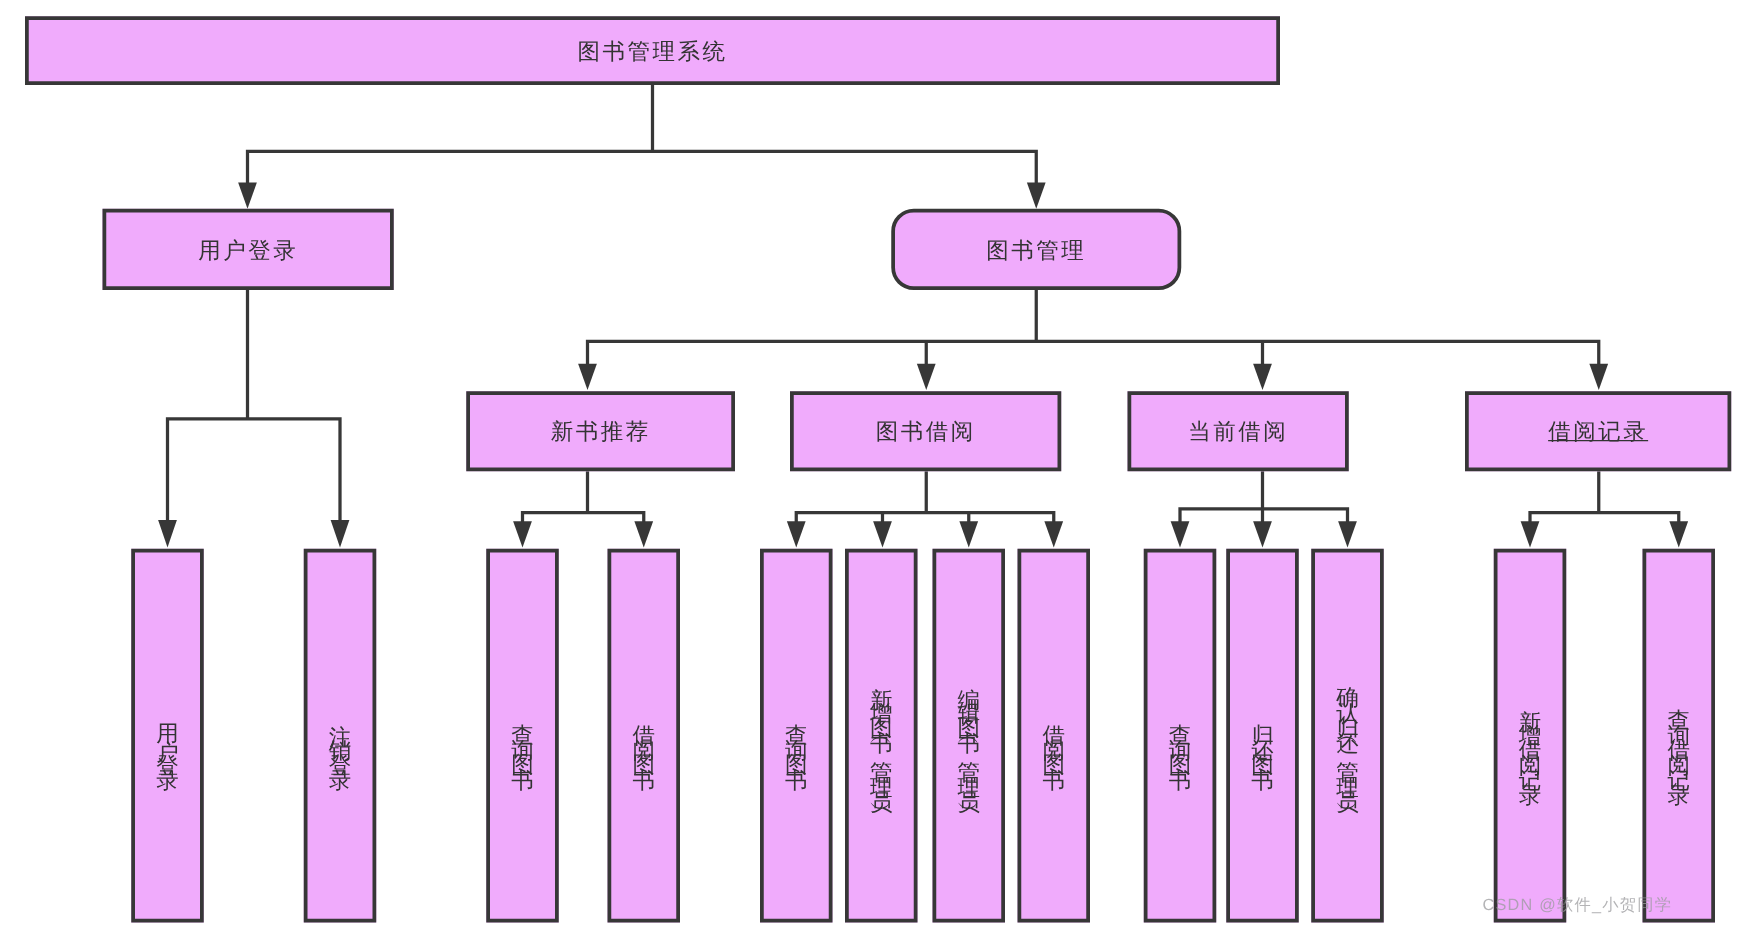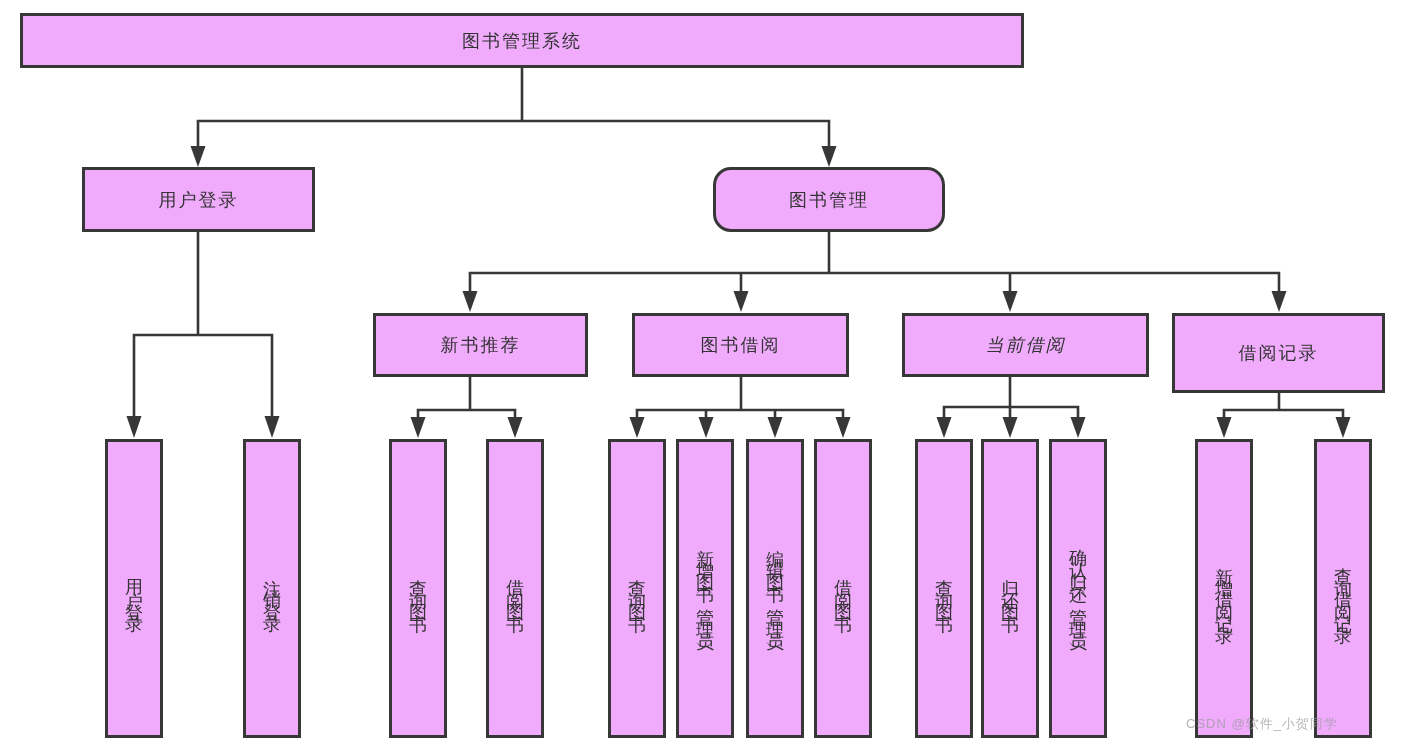--- a/index.html
+++ b/index.html
@@ -122,22 +122,22 @@
     </g>
   </svg>
 
   <div class="box hbox" style="left:20px; top:13px; width:1004px; height:55px;">图书管理系统</div>
 
   <div class="box hbox" style="left:82px; top:167px; width:233px;">用户登录</div>
   <div class="box hbox" style="left:713px; top:167px; width:232px;border-radius:18px;">图书管理</div>
 
   <div class="box hbox" style="left:362px; top:313px; width:215px; height:64px;margin-left:11px;">新书推荐</div>
   <div class="box hbox" style="left:632px; top:313px; width:217px; height:64px;">图书借阅</div>
-  <div class="box hbox" style="left:902px; top:313px; width:247px; height:64px;font-style:italic;">当前借阅</div>
-  <div class="box hbox" style="left:1172px; top:313px; width:213px; height:80px;">借阅记录</div>
+  <div class="box hbox" style="left:902px; top:313px; width:177px; height:64px;">当前借阅</div>
+  <div class="box hbox" style="left:1172px; top:313px; width:213px; height:64px;text-decoration:underline;">借阅记录</div>
 
   <div class="box vbox" style="left:105px;">用户登录</div>
   <div class="box vbox" style="left:243px;">注销登录</div>
 
   <div class="box vbox" style="left:389px;">查询图书</div>
   <div class="box vbox" style="left:486px;">借阅图书</div>
 
   <div class="box vbox" style="left:608px;">查询图书</div>
   <div class="box vbox" style="left:676px;">新增图书（管理员）</div>
   <div class="box vbox" style="left:746px;">编辑图书（管理员）</div>

